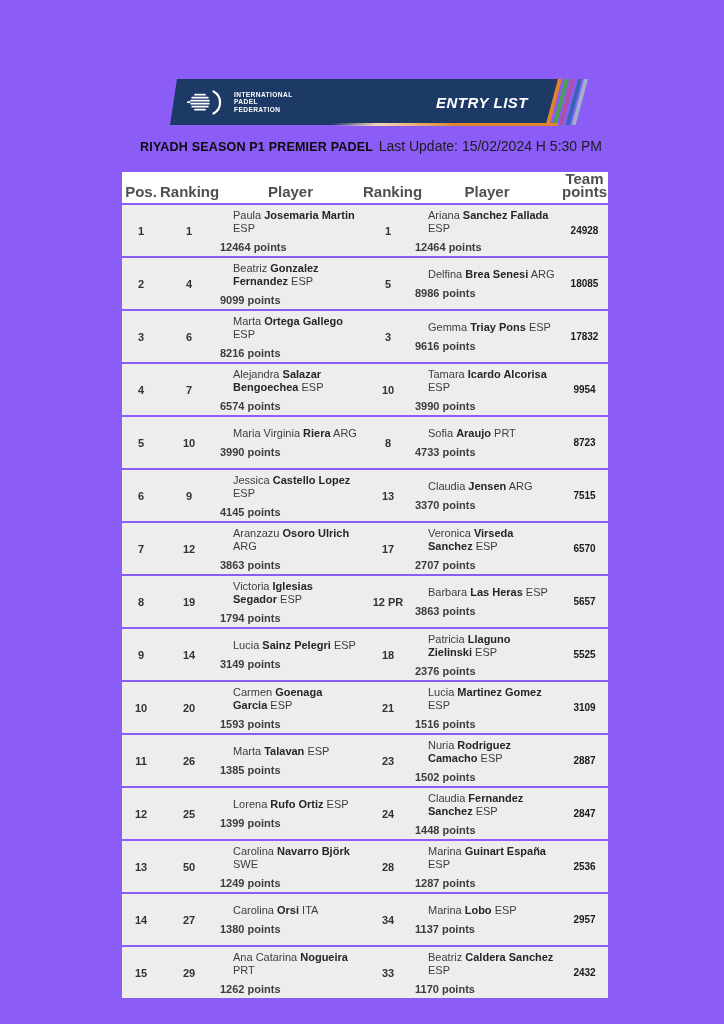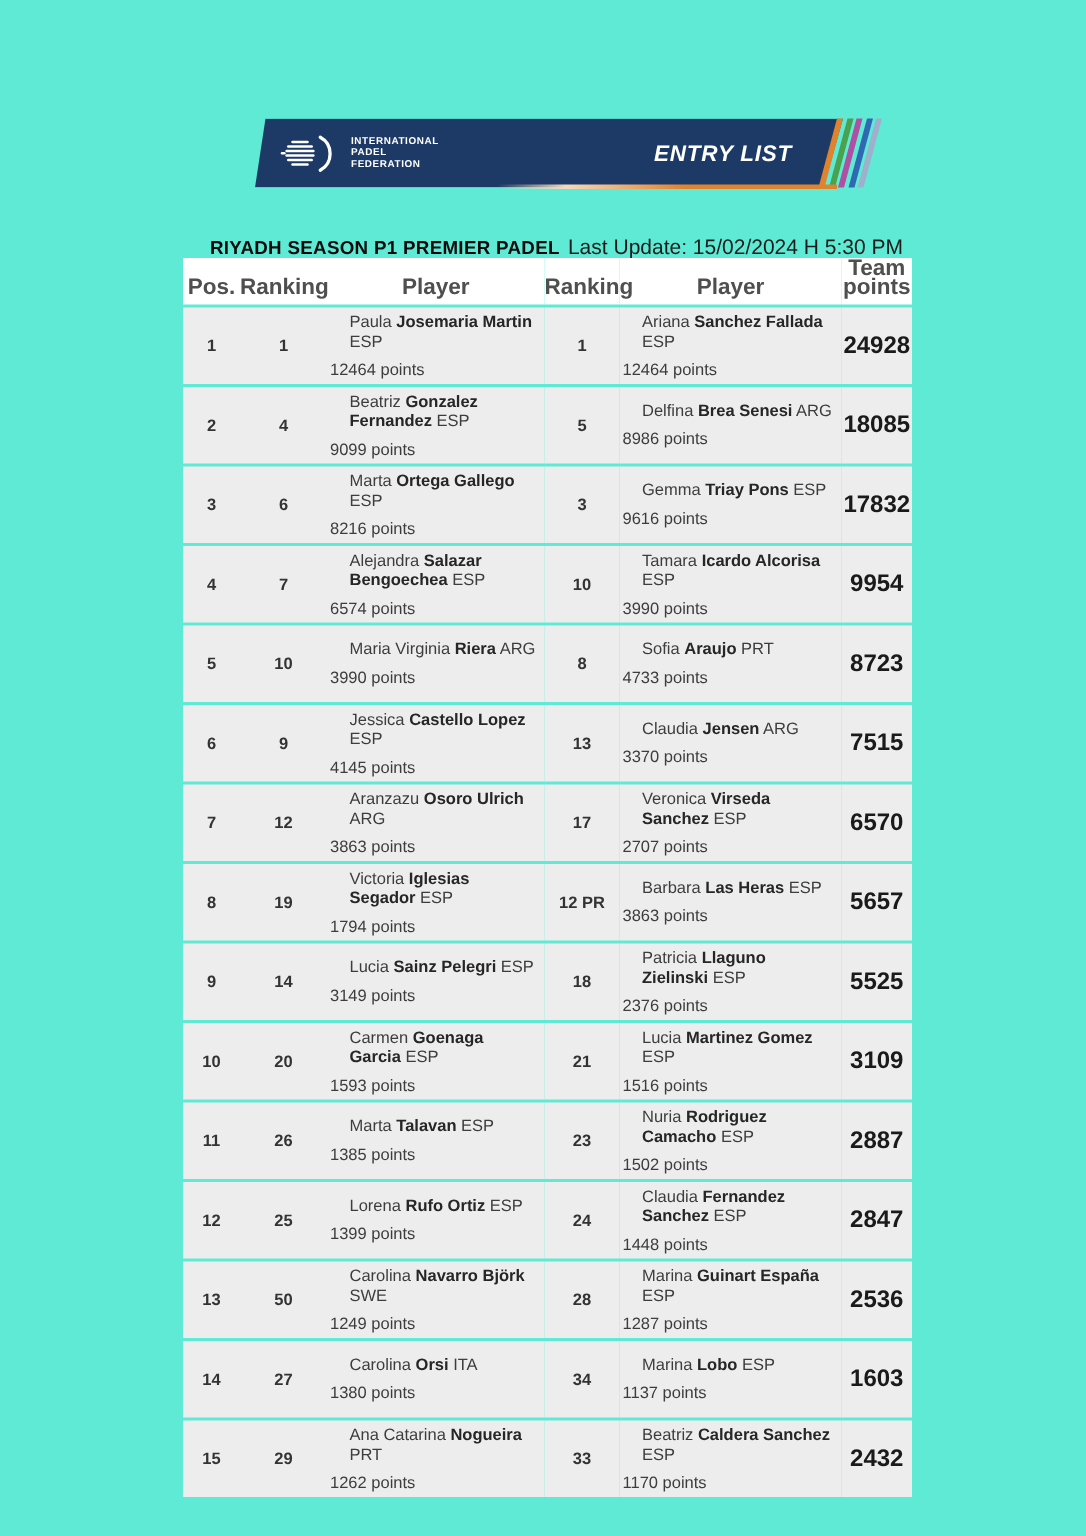--- a/index.html
+++ b/index.html
@@ -1,17 +1,17 @@
 <!DOCTYPE html>
 <html style="--navy: #1d3a67; --orange: #e0832e; --stripe-green: #4aa14e; --stripe-magenta: #b050a3; --stripe-blue: #3069b2; --stripe-steel: #9fb0cd; --table-row-bg: #ededed;"><head>
 <meta charset="utf-8">
 <style>
   html,body{margin:0;padding:0;background:#fff;}
   .page{
-    position:relative;width:724px;height:1024px;background:#5eead4;
+    position:relative;width:724px;height:1024px;background:#8b5cf6;
     font-family:"Liberation Sans", sans-serif;overflow:hidden;
   }
 
   
   .banner{position:absolute;left:170px;top:79px;width:418px;height:46px;}
   .banner-navy{
     position:absolute;left:0;top:0;width:392px;height:46px;
     background:var(--navy,#1d3a67);
     clip-path:polygon(7px 0, 100% 0, calc(100% - 13px) 100%, 0 100%);
     display:flex;align-items:center;
@@ -31,41 +31,41 @@
   .s2{background:var(--stripe-green,#4aa14e);}
   .s3{background:var(--stripe-magenta,#b050a3);}
   .s4{background:var(--stripe-blue,#3069b2);}
   .s5{background:var(--stripe-steel,#9fb0cd);}
   .orange-underline{
     position:absolute;left:162px;bottom:-1px;width:226px;height:3px;
     background:linear-gradient(90deg, rgba(255,255,255,0) 0%, #f3d9bd 20%, var(--orange,#e0832e) 55%);
   }
 
   
-  .title-row{position:absolute;left:140px;top:156px;width:462px;display:flex;
+  .title-row{position:absolute;left:140px;top:138px;width:462px;display:flex;
     justify-content:space-between;align-items:baseline;}
   .event-title{font-size:12.5px;font-weight:bold;color:#0b0b0b;letter-spacing:.2px;}
   .last-update{font-size:14px;color:#1c1c1c;}
 
   
   .tbl-wrap{position:absolute;left:122px;top:170px;width:486px;}
   table{width:486px;border-collapse:separate;border-spacing:0 2px;table-layout:fixed;}
   th{
     font-size:15px;font-weight:bold;color:#4f4f4f;background:#fff;
     vertical-align:bottom;padding:0 0 5px 0;text-align:center;line-height:13px;
   }
   td{background:#ededed;vertical-align:middle;font-size:11px;color:#3d3d3d;
     height:47px;padding:2px 0;}
   td.c{text-align:center;}
   td.bold{font-weight:bold;color:#333;}
-  td.team{font-weight:bold;color:#1a1a1a;font-size:16px;margin-left:12px;}
+  td.team{font-weight:bold;color:#1a1a1a;font-size:10px;margin-left:12px;}
   td.player{padding-left:2px;padding-right:6px;}
   .pname{line-height:13.5px;margin-bottom:5px;margin-left:13px;}
   .pname b{color:#262626;}
-  .ppoints{line-height:12px;}
+  .ppoints{line-height:12px;font-weight:bold;}
 </style>
 </head>
 <body>
 
 <div class="page">
 
   <div class="banner">
     <div class="banner-navy">
       <div class="logo">
         <svg width="40" height="27" viewBox="0 0 40 27">
@@ -311,21 +311,21 @@
             <td class="c bold">27</td>
             <td class="player">
               <div class="pname">Carolina <b>Orsi</b> ITA</div>
               <div class="ppoints">1380 points</div>
             </td>
             <td class="c bold">34</td>
             <td class="player">
               <div class="pname">Marina <b>Lobo</b> ESP</div>
               <div class="ppoints">1137 points</div>
             </td>
-            <td class="c team">1603</td>
+            <td class="c team">2957</td>
           </tr>
           <tr>
             <td class="c bold">15</td>
             <td class="c bold">29</td>
             <td class="player">
               <div class="pname">Ana Catarina <b>Nogueira</b> PRT</div>
               <div class="ppoints">1262 points</div>
             </td>
             <td class="c bold">33</td>
             <td class="player">

